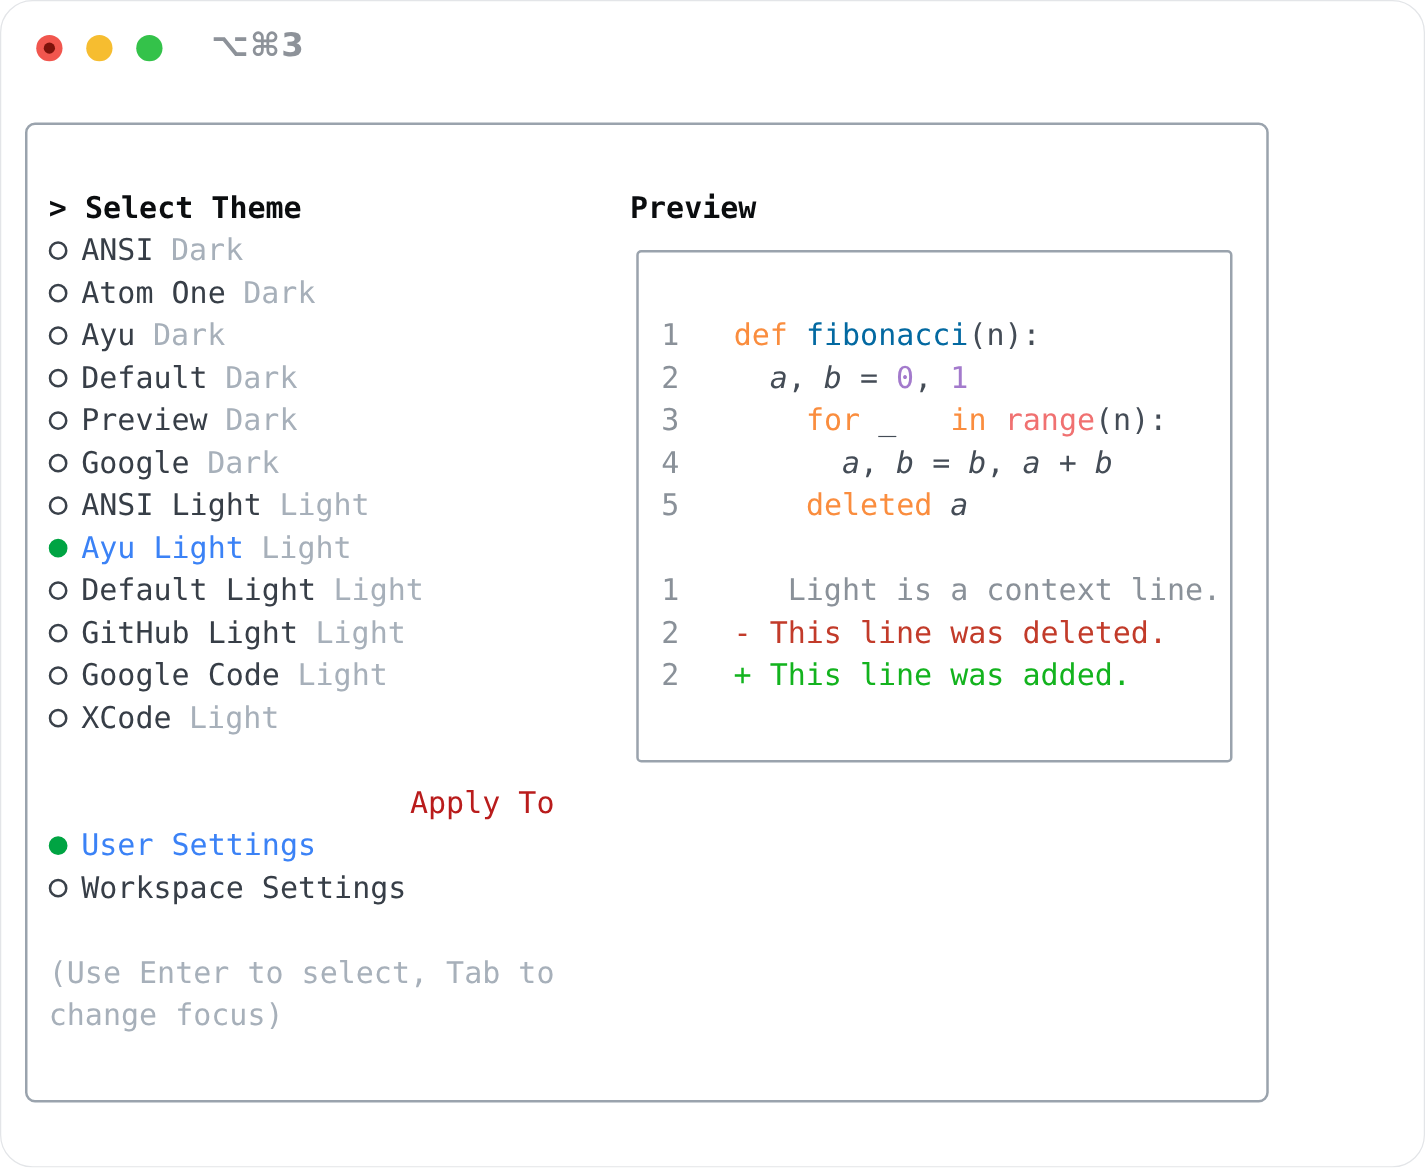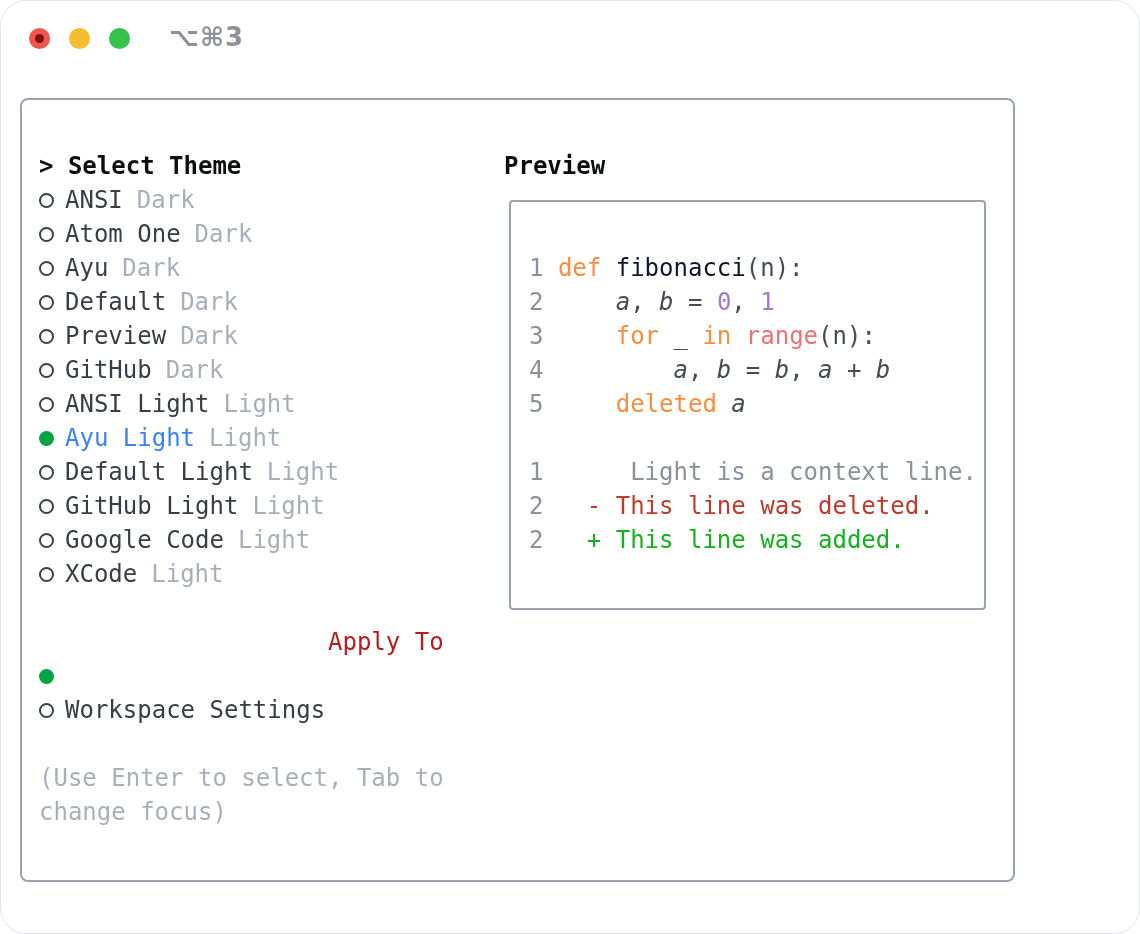--- a/index.html
+++ b/index.html
@@ -70,22 +70,22 @@
     overflow: hidden;
   }
   .code {
     margin: 0; padding: 49px 0 0 18px;
     font-family: "DejaVu Sans Mono", monospace;
     font-size: 24px; line-height: 34px;
     white-space: pre;
   }
   
   .lno   { color: #8a9199; }
-  .kw    { color: #fa8d3e; }
-  .fn    { color: #0f172a; text-align: center; }
+  .kw    { color: #fa8d3e; margin-left: 29px; }
+  .fn    { color: #0369a1; text-align: center; }
   .call  { color: #f07171; }
   .num   { color: #a37acc; }
   .plain { color: #444c56; }
   .var   { color: #444c56; font-style: italic; }
   .ctx   { color: #8a9199; }
   .del   { color: #c23b2a; }
   .add   { color: #13b31e; text-align: center; }
 </style>
 </head>
 <body>
@@ -107,35 +107,35 @@
 
     <div class="left-col">
       <div class="row list-header"><span>&gt; </span><span>Select Theme</span></div>
 
       <div id="theme-list">
           <div class="row"><span class="bullet"></span><span>ANSI</span><span class="t-tag">Dark</span></div>
           <div class="row"><span class="bullet"></span><span>Atom One</span><span class="t-tag">Dark</span></div>
           <div class="row"><span class="bullet"></span><span>Ayu</span><span class="t-tag">Dark</span></div>
           <div class="row"><span class="bullet"></span><span>Default</span><span class="t-tag">Dark</span></div>
           <div class="row"><span class="bullet"></span><span>Preview</span><span class="t-tag">Dark</span></div>
-          <div class="row"><span class="bullet"></span><span>GitHub</span><span class="t-tag">Dark</span></div>
+          <div class="row"><span class="bullet"></span><span>Google</span><span class="t-tag">Dark</span></div>
           <div class="row"><span class="bullet"></span><span>ANSI Light</span><span class="t-tag">Light</span></div>
           <div class="row"><span class="bullet sel"></span><span class="sel-name">Ayu Light</span><span class="t-tag">Light</span></div>
           <div class="row"><span class="bullet"></span><span>Default Light</span><span class="t-tag">Light</span></div>
           <div class="row"><span class="bullet"></span><span>GitHub Light</span><span class="t-tag">Light</span></div>
           <div class="row"><span class="bullet"></span><span>Google Code</span><span class="t-tag">Light</span></div>
           <div class="row"><span class="bullet"></span><span>XCode</span><span class="t-tag">Light</span></div>
         </div>
 
       <div class="spacer"></div>
 
       <div class="row apply-header"><span>Apply To</span></div>
 
       <div id="apply-list">
-          <div class="row"><span class="bullet sel"></span></div>
+          <div class="row"><span class="bullet sel"></span><span class="sel-name">User Settings</span></div>
           <div class="row"><span class="bullet"></span><span>Workspace Settings</span></div>
         </div>
 
       <div class="spacer"></div>
 
       <div class="row hint">(Use Enter to select, Tab to</div>
       <div class="row hint">change focus)</div>
     </div>
 
     <div class="preview-header">Preview</div>

